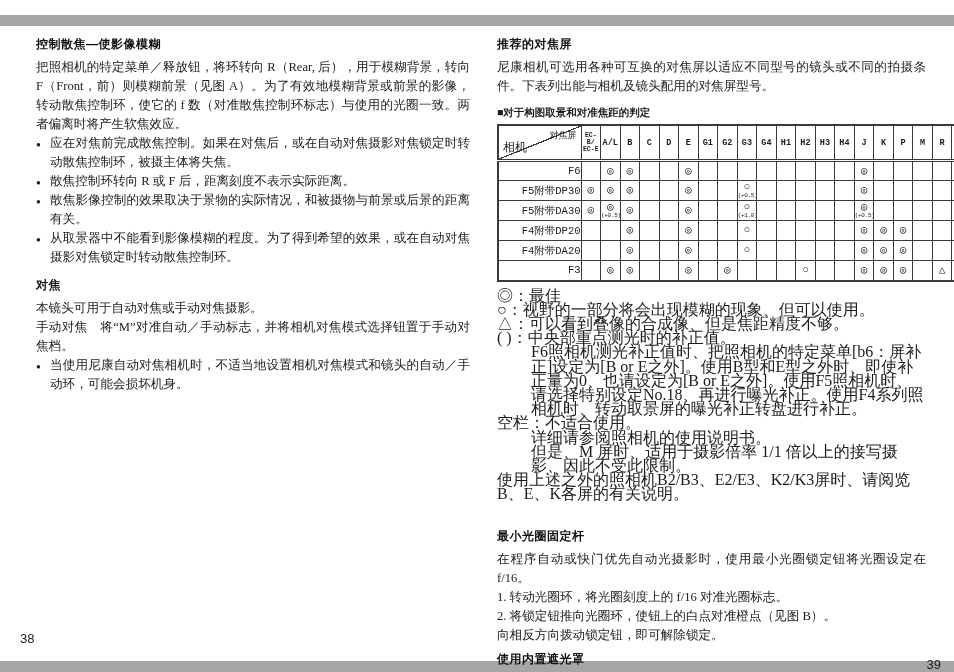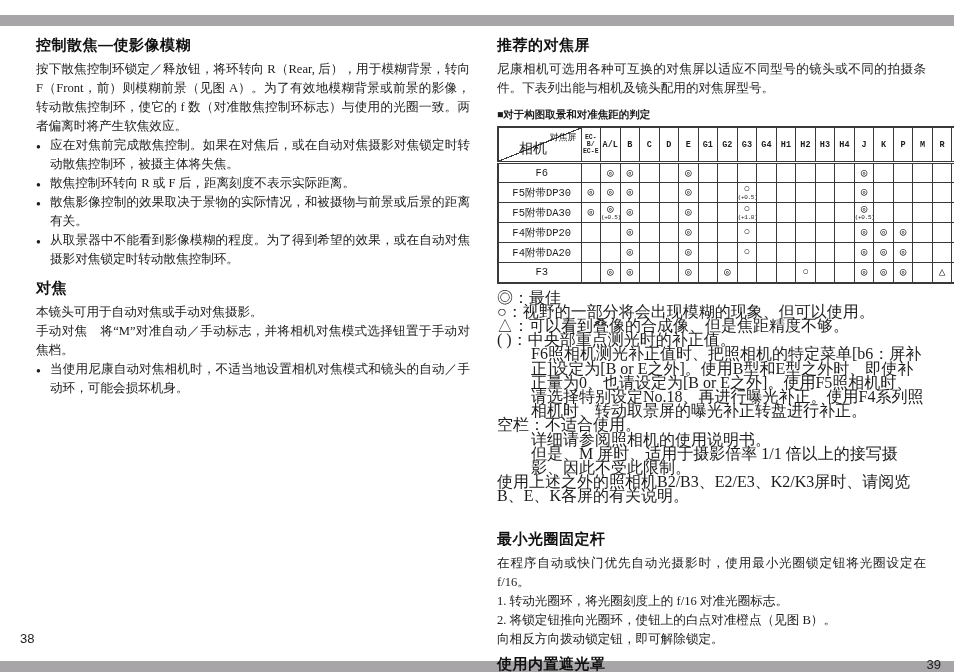--- a/index.html
+++ b/index.html
@@ -8,21 +8,21 @@
   .bar { position:absolute; left:0; width:954px; height:11px; background:#a7a5a7; }
   .bar.top { top:15px; }
   .bar.bottom { top:661px; }
   .pagenum { position:absolute; top:631px; font-family:"Liberation Sans", sans-serif;
              font-size:13px; color:#222; }
   .pagenum.pl { left:20px; }
   .pagenum.pr { right:13px;margin-top:26px; }
   .col { position:absolute; top:36px; }
   .col.leftcol  { left:36px;  width:434px; }
   .col.rightcol { left:497px; width:429px; }
-  .sect { font-family:"Liberation Sans", sans-serif; font-size:15px; font-weight:bold;
+  .sect { font-family:"Liberation Sans", sans-serif; font-size:12px; font-weight:bold;
           margin:0 0 5px 0; letter-spacing:0.5px; color:#111; }
   .body { font-size:12.6px; line-height:19px; text-align:justify; margin:0; }
   .bullet { position:relative; padding-left:14px; }
   .bullet::before { content:"●"; position:absolute; left:0; top:1px; font-size:8px; }
   .mt10 { margin-top:10px; }
   .mt26 { margin-top:26px; }
   .mt6  { margin-top:6px; }
   .tcaption { font-family:"Liberation Sans", sans-serif; font-weight:bold;
               font-size:10.5px; margin:10px 0 4px 0; }
   .fs-table { border-collapse:collapse; table-layout:fixed; width:495px;
@@ -31,41 +31,41 @@
               overflow:hidden; }
   .fs-table { border:2px solid #3a3a3a; }
   .fs-table thead th { height:33px; font-size:8.5px; font-weight:bold;
               border-bottom:3px double #3a3a3a; }
   .fs-table th.ec { font-size:6.5px; line-height:7px; white-space:pre-line; }
   .fs-table th.corner { position:relative;
       background-image:linear-gradient(to bottom right,
         transparent calc(50% - 0.6px), #3a3a3a calc(50% - 0.6px),
         #3a3a3a calc(50% + 0.6px), transparent calc(50% + 0.6px)); }
   .corner-top { position:absolute; top:3px; right:4px; font-size:9px; font-weight:normal; }
-  .corner-bot { position:absolute; bottom:3px; left:20px; font-size:14px; font-weight:normal; }
+  .corner-bot { position:absolute; bottom:3px; left:4px; font-size:12px; font-weight:normal; }
   .fs-table tbody tr { height:20px; }
-  .fs-table td.rowlabel { text-align:center; padding-left:4px; font-size:10.5px; }
+  .fs-table td.rowlabel { text-align:right; padding-left:4px; font-size:10.5px; }
   .fs-table td.sym { font-size:11px; line-height:11px; }
   .fs-table .note { display:block; font-size:6px; line-height:6px; letter-spacing:-0.3px; }
   .legend { margin-top:7px; font-size:16px; line-height:14.2px; }
   .legend-line { margin:0; }
   .legend-line.indent { padding-left:34px; }
 </style>
 </head>
 <body>
 
 <div class="canvas">
   <div class="bar top"></div>
   <div class="bar bottom"></div>
   <div class="pagenum pl">38</div>
   <div class="pagenum pr">39</div>
 
   <div class="col leftcol">
     <h2 class="sect">控制散焦—使影像模糊</h2>
-    <p class="body">按下散焦控制环锁定／释放钮，将环转向 R（Rear, 后），用于模糊背景，转向 F（Front，前）则模糊前景（见图 A）。为了有效地模糊背景或前景的影像，转动散焦控制环，使它的 f 数（对准散焦控制环标志）与使用的光圈一致。两者偏离时将产生软焦效应。</p>
+    <p class="body">把照相机的特定菜单／释放钮，将环转向 R（Rear, 后），用于模糊背景，转向 F（Front，前）则模糊前景（见图 A）。为了有效地模糊背景或前景的影像，转动散焦控制环，使它的 f 数（对准散焦控制环标志）与使用的光圈一致。两者偏离时将产生软焦效应。</p>
     <div>
         <div class="body bullet">应在对焦前完成散焦控制。如果在对焦后，或在自动对焦摄影对焦锁定时转动散焦控制环，被摄主体将失焦。</div>
         <div class="body bullet">散焦控制环转向 R 或 F 后，距离刻度不表示实际距离。</div>
         <div class="body bullet">散焦影像控制的效果取决于景物的实际情况，和被摄物与前景或后景的距离有关。</div>
         <div class="body bullet">从取景器中不能看到影像模糊的程度。为了得到希望的效果，或在自动对焦摄影对焦锁定时转动散焦控制环。</div>
       </div>
     <h2 class="sect mt10">对焦</h2>
     <p class="body">本镜头可用于自动对焦或手动对焦摄影。</p>
     <p class="body">手动对焦　将“M”对准自动／手动标志，并将相机对焦模式选择钮置于手动对焦档。</p>
     <div>

